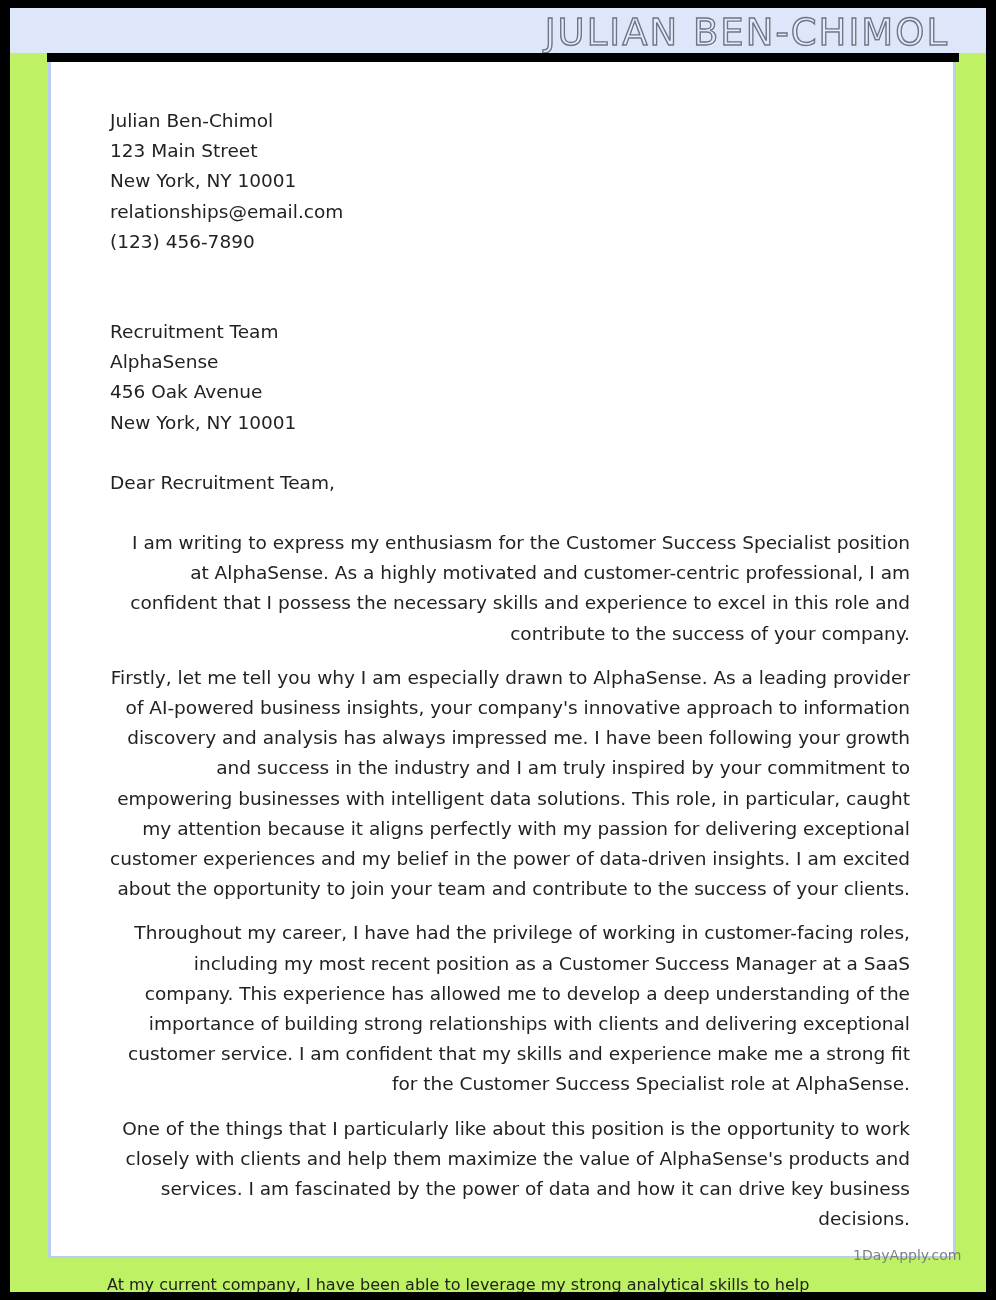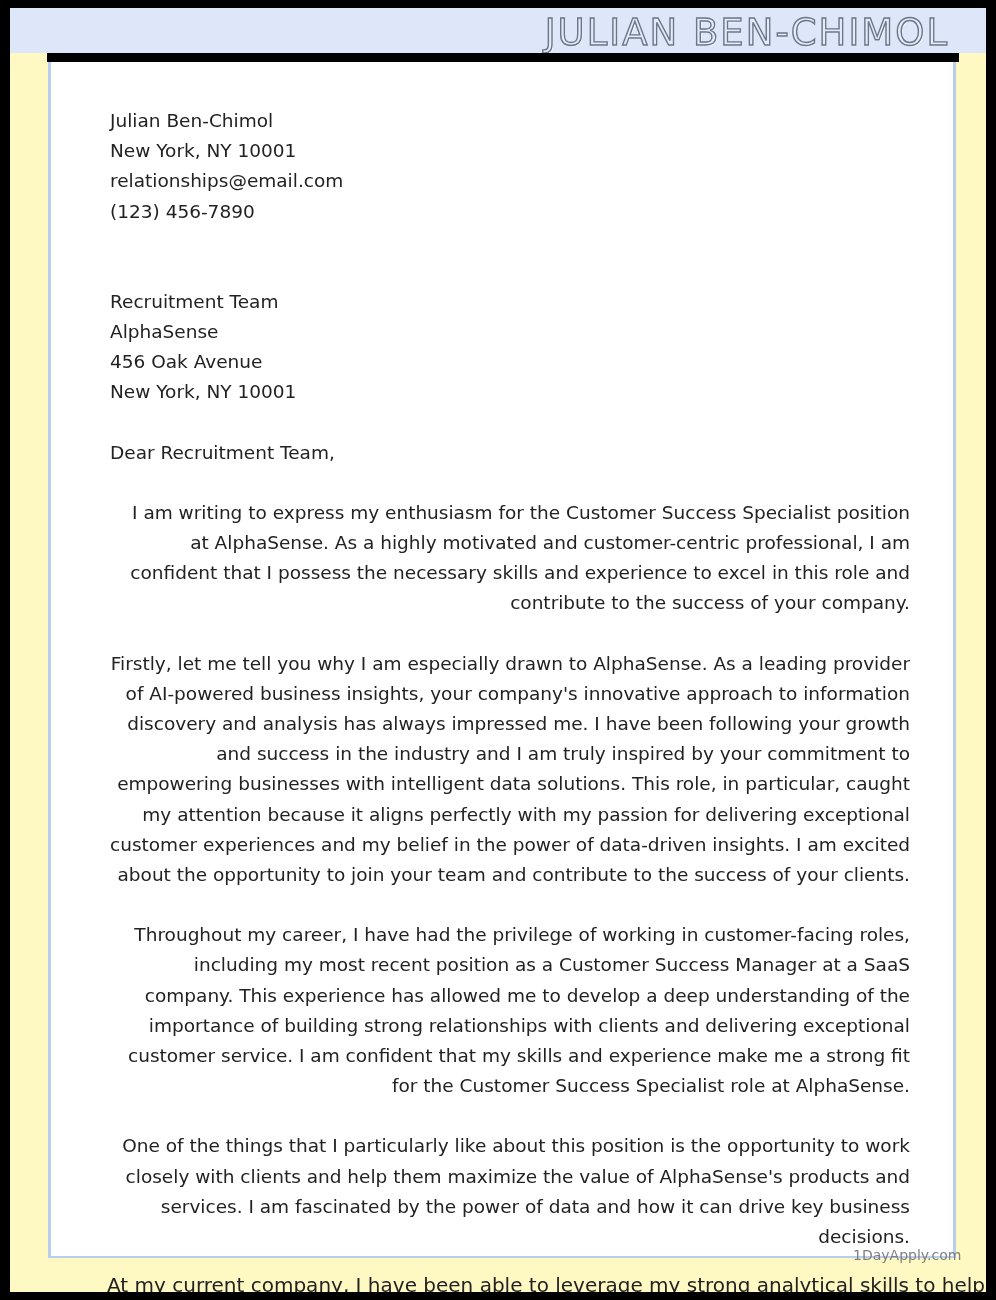--- a/index.html
+++ b/index.html
@@ -15,21 +15,21 @@
     font-family: "DejaVu Sans", sans-serif;
   }
 
   
   #viewer {
     position: absolute;
     left: 10px;
     top: 8px;
     width: 976px;
     height: 1284px;
-    background: #fef9c3;
+    background: #bef264;
     overflow: hidden;
   }
 
   
   #header-band {
     position: absolute;
     left: 0;
     top: 0;
     width: 976px;
     height: 45px;
@@ -91,29 +91,29 @@
     white-space: nowrap;
   }
 
   .block-gap { height: 30px; }
 
   .para {
     margin: 0;
     text-align: right;
   }
 
-  .para + .para { margin-top: 30px; }
+  .para + .para { margin-top: 14px; }
 
   
   #overflow-line {
     position: absolute;
     left: 97px;
     top: 1262px;
     width: 820px;
-    font-size: 20px;
+    font-size: 16px;
     line-height: 30.2px;
     color: #222222;
     white-space: nowrap;
     font-family: "DejaVu Sans", sans-serif;
   }
 
   
   #watermark {
     position: absolute;
     left: 843px;
@@ -135,20 +135,21 @@
   </div>
 
   <div id="title-rule"></div>
 
   <div id="page-one">
 
     <div id="letter">
 
       <div>
         <span class="addr-line">Julian Ben-Chimol</span>
+        <span class="addr-line">123 Main Street</span>
         <span class="addr-line">New York, NY 10001</span>
         <span class="addr-line">relationships@email.com</span>
         <span class="addr-line">(123) 456-7890</span>
       </div>
 
       <div class="block-gap"></div>
 
 
       <div class="block-gap"></div>
 

